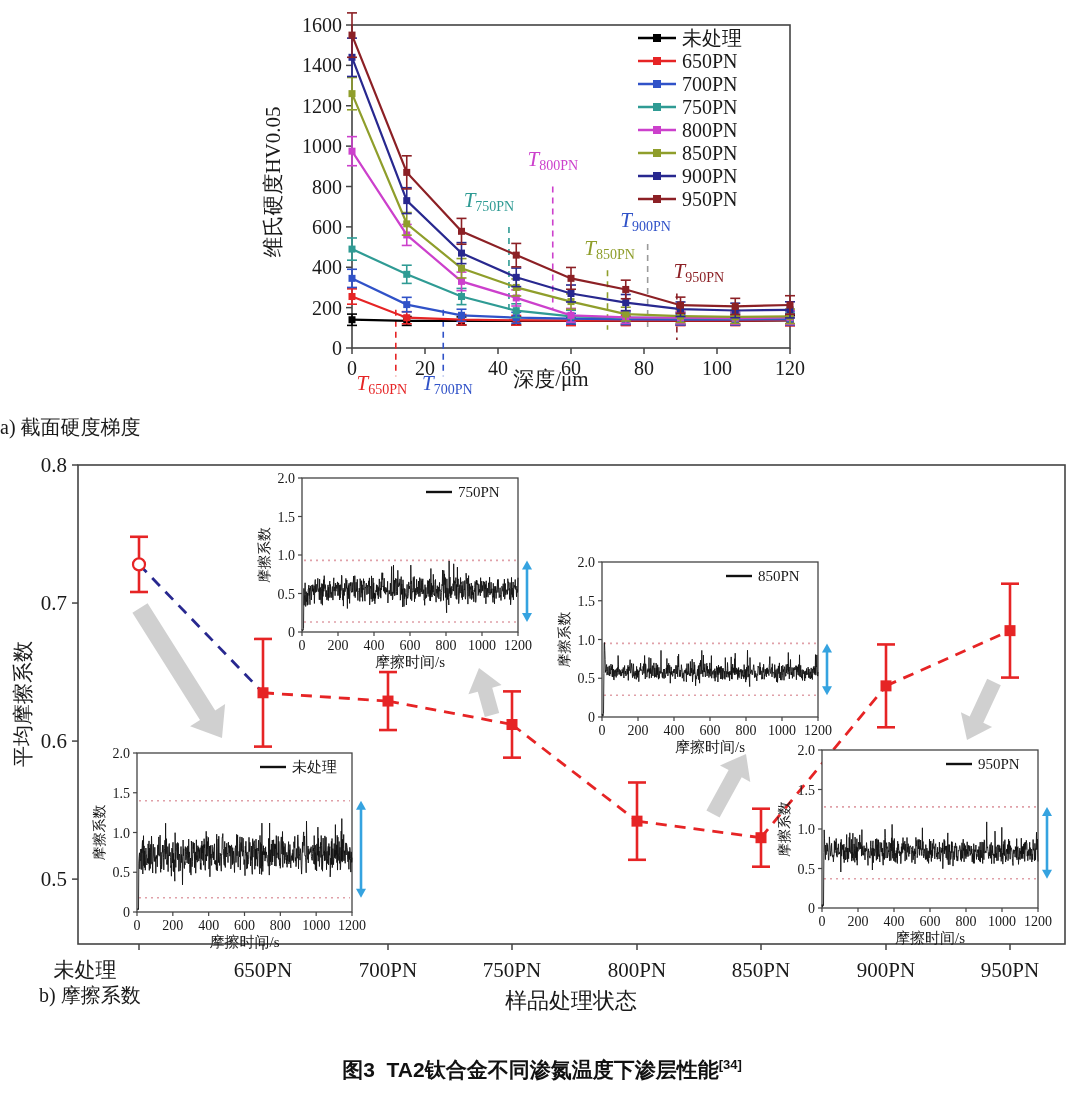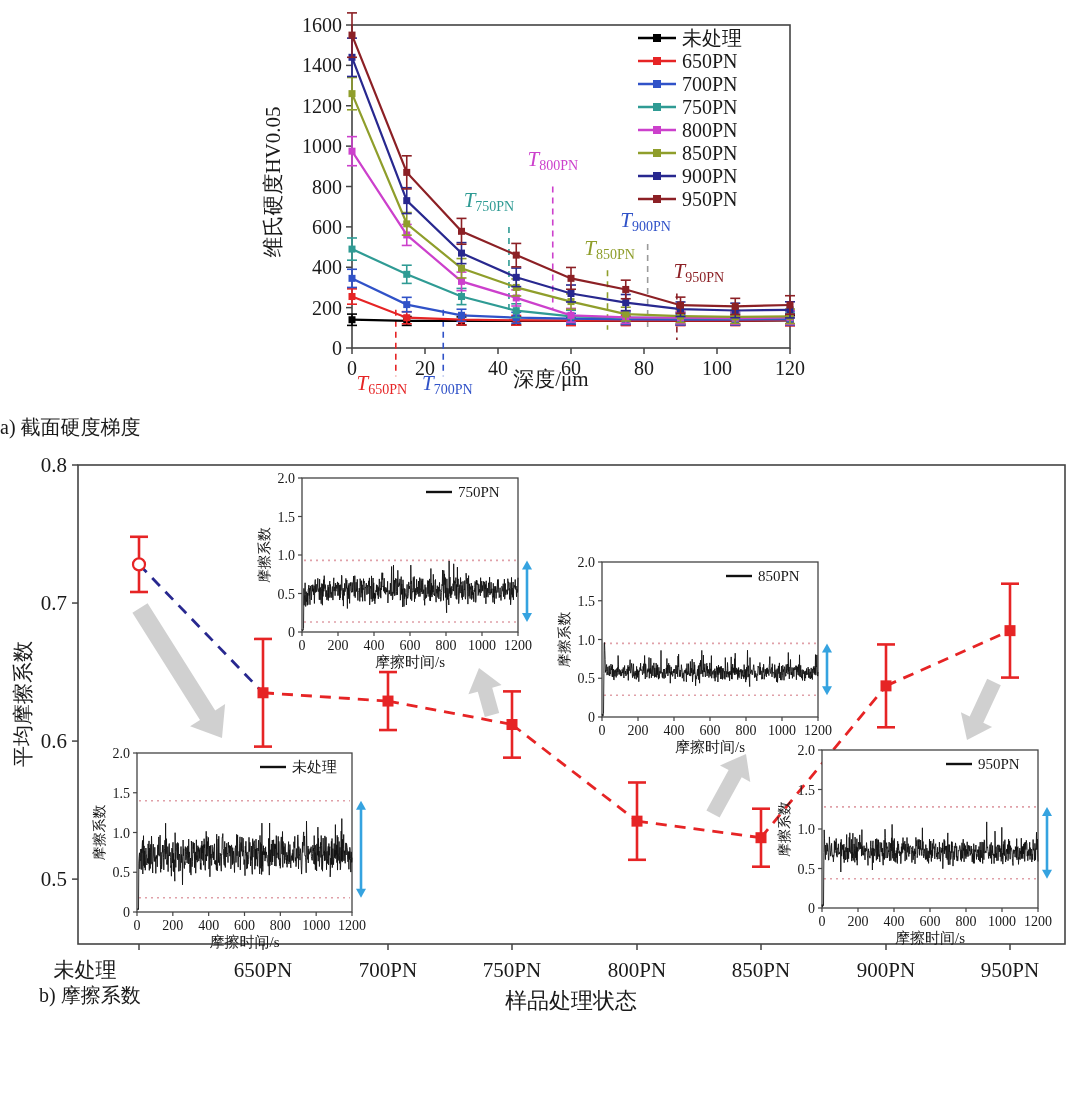--- a/index.html
+++ b/index.html
@@ -642,13 +642,14 @@
           <text x="978" y="329" font-family="&quot;Liberation Serif&quot;, serif" font-size="15" text-anchor="start" fill="#1a1a1a" font-style="normal" transform="">950PN</text>
           <g>
             <line x1="1047" y1="373.88" x2="1047" y2="431.77" stroke="#35a3e0" stroke-width="2.6"></line>
             <polygon points="1042,375.88 1052,375.88 1047,366.88" fill="#35a3e0"></polygon>
             <polygon points="1042,429.77 1052,429.77 1047,438.77" fill="#35a3e0"></polygon>
           </g>
         </g>
       </g>
     </svg>
   <div id="caption-b" class="panel-caption">b) 摩擦系数</div>
+  <div class="fig-title"><span>图3</span>&nbsp;&nbsp;<span>TA2钛合金不同渗氮温度下渗层性能</span><sup>[34]</sup></div>
 </div>
 
 </body></html>

